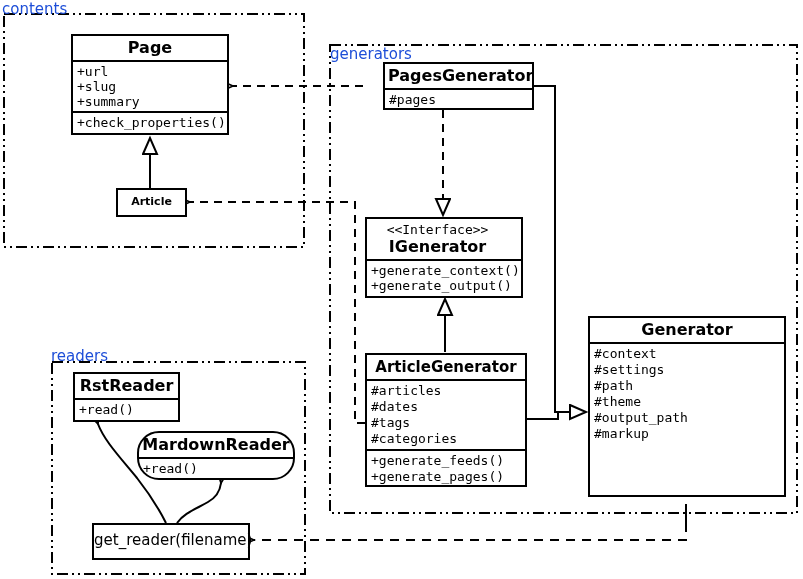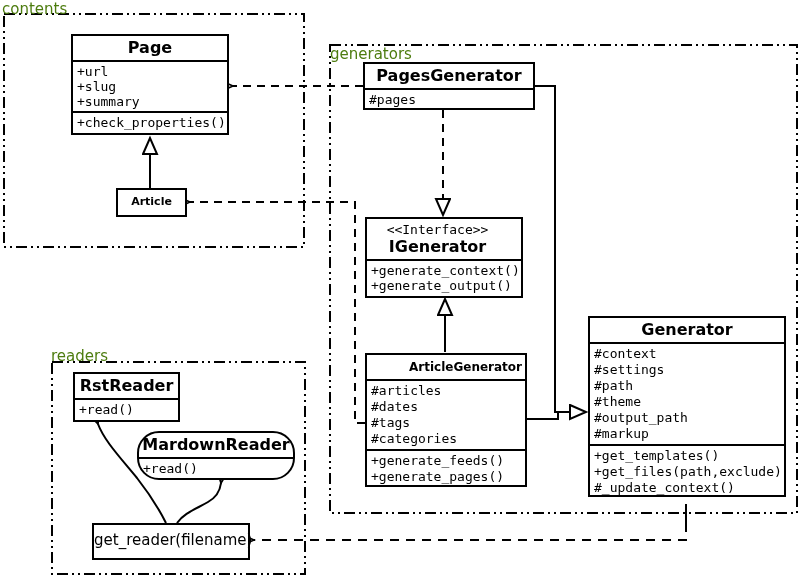--- a/index.html
+++ b/index.html
@@ -8,38 +8,38 @@
     width:803px;height:579px;
     background:#ffffff;
     font-family:"DejaVu Sans", sans-serif;
     color:#000;
     overflow:hidden;
   }
   #edges{position:absolute;left:0;top:0;width:803px;height:579px;}
   .pkg-label{
     position:absolute;
     font:15px "DejaVu Sans", sans-serif;
-    color:#4d7c0f;
+    color:#1d4ed8;
     white-space:nowrap;
     z-index:2;
   }
   .uml-class{
     position:absolute;
     background:#fff;
     border:2px solid #000;
     box-sizing:border-box;
     z-index:3;
   }
   .ttl{
     font:bold 16px/20px "DejaVu Sans", sans-serif;
     text-align:center;
     padding:2px 3px;
     white-space:nowrap;
   }
-  .ttl-sm{font-size:12px;text-align:right;}
+  .ttl-sm{font-size:15px;}
   .stereo{
     font:13px/15px "DejaVu Sans Mono", monospace;
     font-weight:normal;
     text-align:center;
     white-space:nowrap;
   }
   .cmp{
     border-top:2px solid #000;
     padding:2px 4px;
   }
@@ -116,21 +116,21 @@
     </div>
     <div class="cmp">
       <div class="row">+check_properties()</div>
     </div>
   </div>
 
   <div class="uml-class" style="left:116px;top:188px;width:71px;height:29px;">
     <div class="ttl" style="font-size:11px;padding:2px 1px;">Article</div>
   </div>
 
-  <div class="uml-class" style="left:363px;top:62px;width:172px;height:48px;">
+  <div class="uml-class" style="left:383px;top:62px;width:151px;height:48px;">
     <div class="ttl">PagesGenerator</div>
     <div class="cmp">
       <div class="row">#pages</div>
     </div>
   </div>
 
   <div class="uml-class" style="left:365px;top:217px;width:158px;height:81px;">
     <div class="ttl" style="padding:3px 16px 2px 3px;">
       <div class="stereo">&lt;&lt;Interface&gt;&gt;</div>
       <div>IGenerator</div>
@@ -158,25 +158,20 @@
   <div class="uml-class lh16" style="left:588px;top:316px;width:198px;height:181px;">
     <div class="ttl">Generator</div>
     <div class="cmp">
       <div class="row">#context</div>
       <div class="row">#settings</div>
       <div class="row">#path</div>
       <div class="row">#theme</div>
       <div class="row">#output_path</div>
       <div class="row">#markup</div>
     </div>
-    <div class="cmp">
-      <div class="row">+get_templates()</div>
-      <div class="row">+get_files(path,exclude)</div>
-      <div class="row">#_update_context()</div>
-    </div>
   </div>
 
   <div class="uml-class" style="left:73px;top:372px;width:107px;height:50px;">
     <div class="ttl">RstReader</div>
     <div class="cmp">
       <div class="row">+read()</div>
     </div>
   </div>
 
   <div class="uml-class" style="left:137px;top:431px;width:158px;height:49px;border-radius:22px;">

